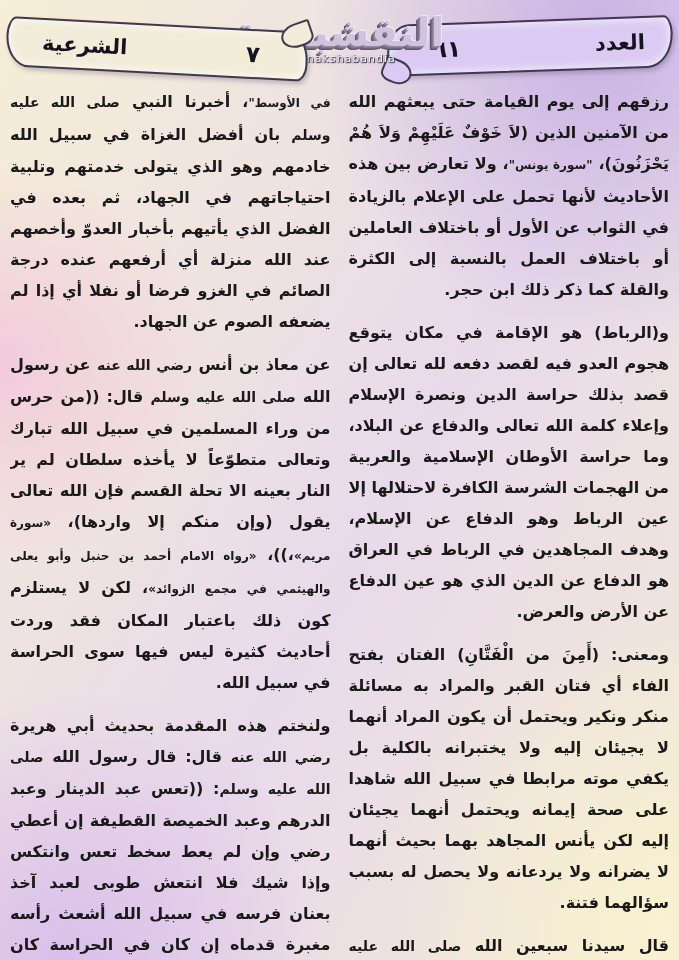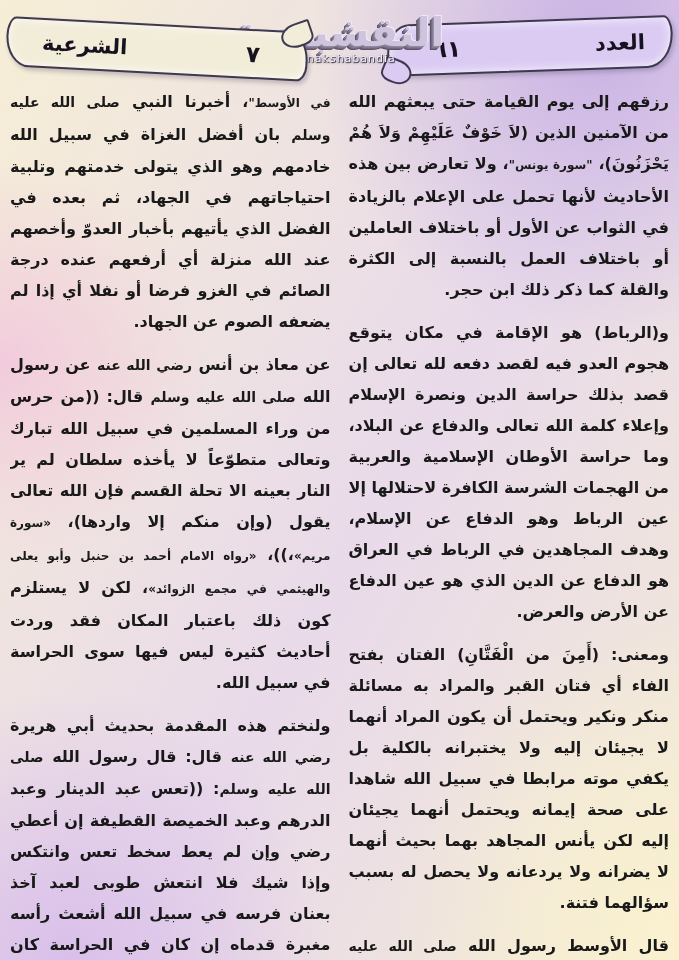--- a/index.html
+++ b/index.html
@@ -117,21 +117,21 @@
       <span class="ribbon-num">٧</span>
     </div>
 
   </div>
 
   <div class="columns">
     <div class="col">
         <p class="para"><span class="seg-n">رزقهم إلى يوم القيامة حتى يبعثهم الله من الآمنين الذين (لاَ خَوْفٌ عَلَيْهِمْ وَلاَ هُمْ يَحْزَنُونَ)، </span><span class="seg-sm">"سورة يونس"</span><span class="seg-n">، ولا تعارض بين هذه الأحاديث لأنها تحمل على الإعلام بالزيادة في الثواب عن الأول أو باختلاف العاملين أو باختلاف العمل بالنسبة إلى الكثرة والقلة كما ذكر ذلك ابن حجر.</span></p>
         <p class="para"><span class="seg-n">و(الرباط) هو الإقامة في مكان يتوقع هجوم العدو فيه لقصد دفعه لله تعالى إن قصد بذلك حراسة الدين ونصرة الإسلام وإعلاء كلمة الله تعالى والدفاع عن البلاد، وما حراسة الأوطان الإسلامية والعربية من الهجمات الشرسة الكافرة لاحتلالها إلا عين الرباط وهو الدفاع عن الإسلام، وهدف المجاهدين في الرباط في العراق هو الدفاع عن الدين الذي هو عين الدفاع عن الأرض والعرض.</span></p>
         <p class="para"><span class="seg-n">ومعنى: (أَمِنَ من الْفَتَّانِ) الفتان بفتح الفاء أي فتان القبر والمراد به مسائلة منكر ونكير ويحتمل أن يكون المراد أنهما لا يجيئان إليه ولا يختبرانه بالكلية بل يكفي موته مرابطا في سبيل الله شاهدا على صحة إيمانه ويحتمل أنهما يجيئان إليه لكن يأنس المجاهد بهما بحيث أنهما لا يضرانه ولا يردعانه ولا يحصل له بسبب سؤالهما فتنة.</span></p>
-        <p class="para"><span class="seg-n">قال الأوسط رسول الله </span><span class="seg-sm2">صلى الله عليه وسلم</span><span class="seg-n">: ((أفضل الغزاة في سبيل الله خادمهم ثم الذي يأتيهم بالأخبار واخصهم منزلة عند الله الصائم ومن استقى لأصحابه قربة في سبيل الله سبقهم إلى الجنة سبعين درجة أو سبعين عاما))، </span></p>
+        <p class="para"><span class="seg-n">قال سيدنا سبعين الله </span><span class="seg-sm2">صلى الله عليه وسلم</span><span class="seg-n">: ((أفضل الغزاة في سبيل الله خادمهم ثم الذي يأتيهم بالأخبار واخصهم منزلة عند الله الصائم ومن استقى لأصحابه قربة في سبيل الله سبقهم إلى الجنة سبعين درجة أو سبعين عاما))، </span></p>
       </div>
     <div class="col">
         <p class="para"><span class="seg-sm">في الأوسط"</span><span class="seg-n">، أخبرنا النبي </span><span class="seg-sm2">صلى الله عليه وسلم</span><span class="seg-n"> بان أفضل الغزاة في سبيل الله خادمهم وهو الذي يتولى خدمتهم وتلبية احتياجاتهم في الجهاد، ثم بعده في الفضل الذي يأتيهم بأخبار العدوّ وأخصهم عند الله منزلة أي أرفعهم عنده درجة الصائم في الغزو فرضا أو نفلا أي إذا لم يضعفه الصوم عن الجهاد.</span></p>
         <p class="para"><span class="seg-n">عن معاذ بن أنس </span><span class="seg-sm2">رضي الله عنه</span><span class="seg-n"> عن رسول الله </span><span class="seg-sm2">صلى الله عليه وسلم</span><span class="seg-n"> قال: ((من حرس من وراء المسلمين في سبيل الله تبارك وتعالى متطوّعاً لا يأخذه سلطان لم ير النار بعينه الا تحلة القسم فإن الله تعالى يقول (وإن منكم إلا واردها)، </span><span class="seg-sm">«سورة مريم»</span><span class="seg-n">،))، </span><span class="seg-sm">«رواه الامام أحمد بن حنبل وأبو يعلى والهيثمي في مجمع الزوائد»</span><span class="seg-n">، لكن لا يستلزم كون ذلك باعتبار المكان فقد وردت أحاديث كثيرة ليس فيها سوى الحراسة في سبيل الله.</span></p>
         <p class="para"><span class="seg-n">ولنختم هذه المقدمة بحديث أبي هريرة </span><span class="seg-sm2">رضي الله عنه</span><span class="seg-n"> قال: قال رسول الله </span><span class="seg-sm2">صلى الله عليه وسلم</span><span class="seg-n">: ((تعس عبد الدينار وعبد الدرهم وعبد الخميصة القطيفة إن أعطي رضي وإن لم يعط سخط تعس وانتكس وإذا شيك فلا انتعش طوبى لعبد آخذ بعنان فرسه في سبيل الله أشعث رأسه مغبرة قدماه إن كان في الحراسة كان في الحراسة وإن كان في الساقة كان في الساقة إن استأذن لم يؤذن له وإن شفع لم يشفع))، </span></p>
       </div>
   </div>
 
 </div>
 

